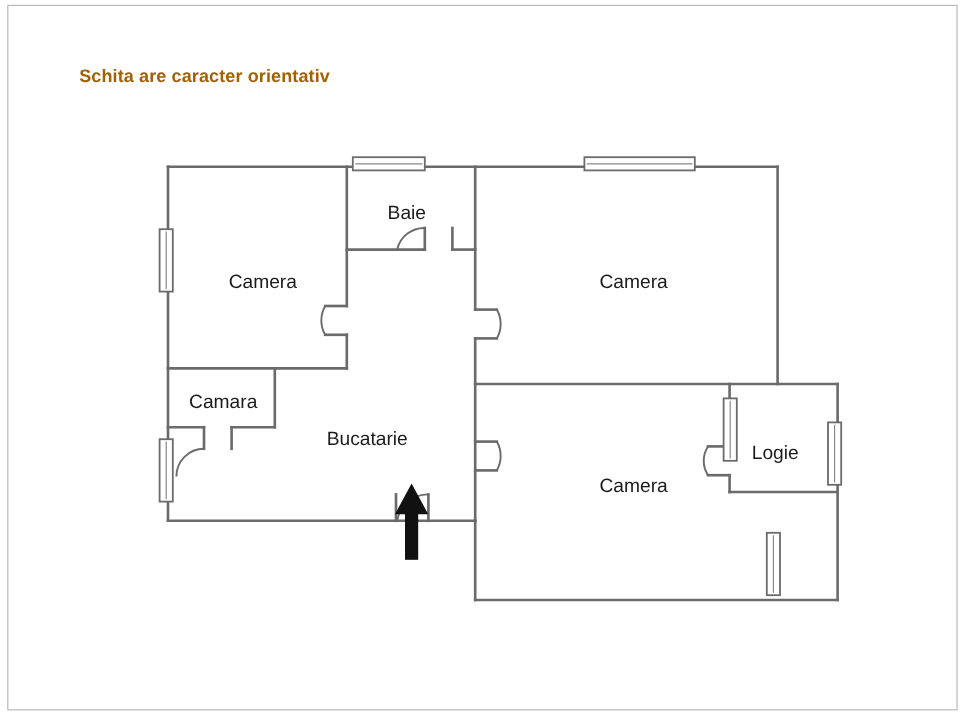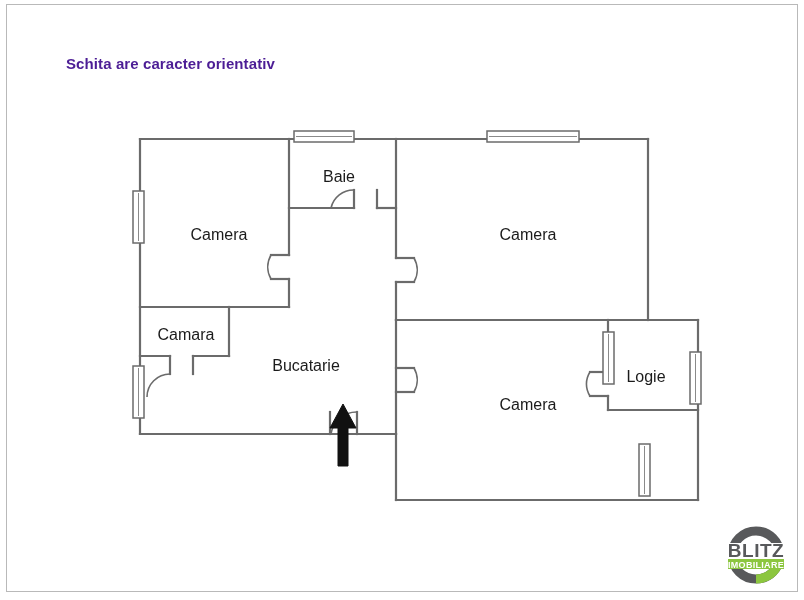--- a/index.html
+++ b/index.html
@@ -29,21 +29,21 @@
     background: #ffffff;
     border: 1px solid #b9b9b9;
     box-sizing: border-box;
   }
   .title {
     position: absolute;
     left: 66px;
     top: 55px;
     font-size: 15px;
     font-weight: bold;
-    color: #4c1d95;
+    color: #a16207;
     letter-spacing: 0.1px;
     white-space: nowrap;
   }
   .plan-svg {
     position: absolute;
     left: 0;
     top: 0;
     width: 804px;
     height: 600px;
   }
@@ -171,24 +171,14 @@
       <text class="room-label" x="219" y="236">Camera</text>
       <text class="room-label" x="339" y="178">Baie</text>
       <text class="room-label" x="528" y="236">Camera</text>
       <text class="room-label" x="186" y="336">Camara</text>
       <text class="room-label" x="306" y="367">Bucatarie</text>
       <text class="room-label" x="528" y="406">Camera</text>
       <text class="room-label" x="646" y="378">Logie</text>
     </g>
   </svg>
 
-  <div class="logo-wrap">
-    <svg class="logo-svg" viewBox="0 0 76 66">
-      <circle cx="38" cy="31" r="24" fill="none" stroke="#58595b" stroke-width="9"></circle>
-      <path d="M 38 55 A 24 24 0 0 0 60.5 39.5" fill="none" stroke="#8cc63f" stroke-width="9" stroke-linecap="butt"></path>
-      <rect x="8" y="19" width="60" height="17" fill="#ffffff"></rect>
-      <text x="38" y="33" text-anchor="middle" font-family="Liberation Sans, sans-serif" font-size="19" font-weight="bold" fill="#58595b" letter-spacing="0.5">BLITZ</text>
-      <rect x="10" y="35" width="56" height="10" fill="#8cc63f"></rect>
-      <text x="38" y="43.5" text-anchor="middle" font-family="Liberation Sans, sans-serif" font-size="9" font-weight="bold" fill="#ffffff" letter-spacing="0.3">IMOBILIARE</text>
-    </svg>
-  </div>
 
 </div>
 
 </body></html>

